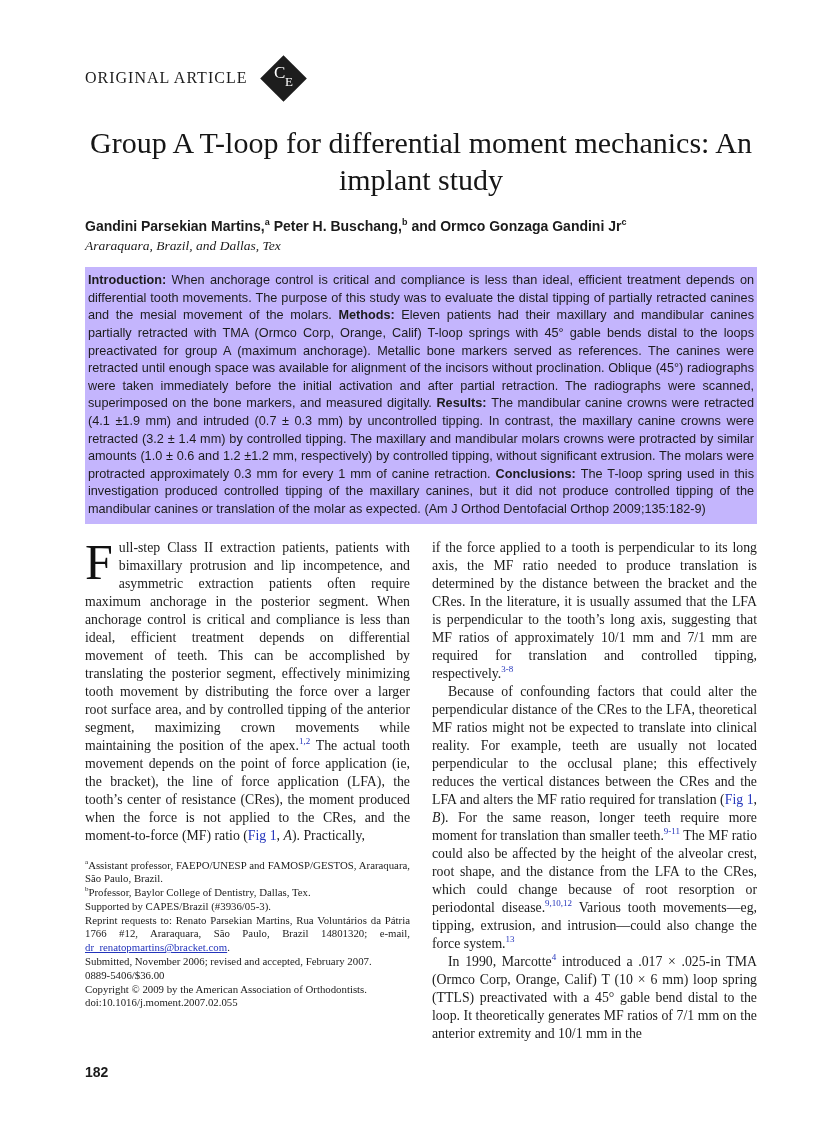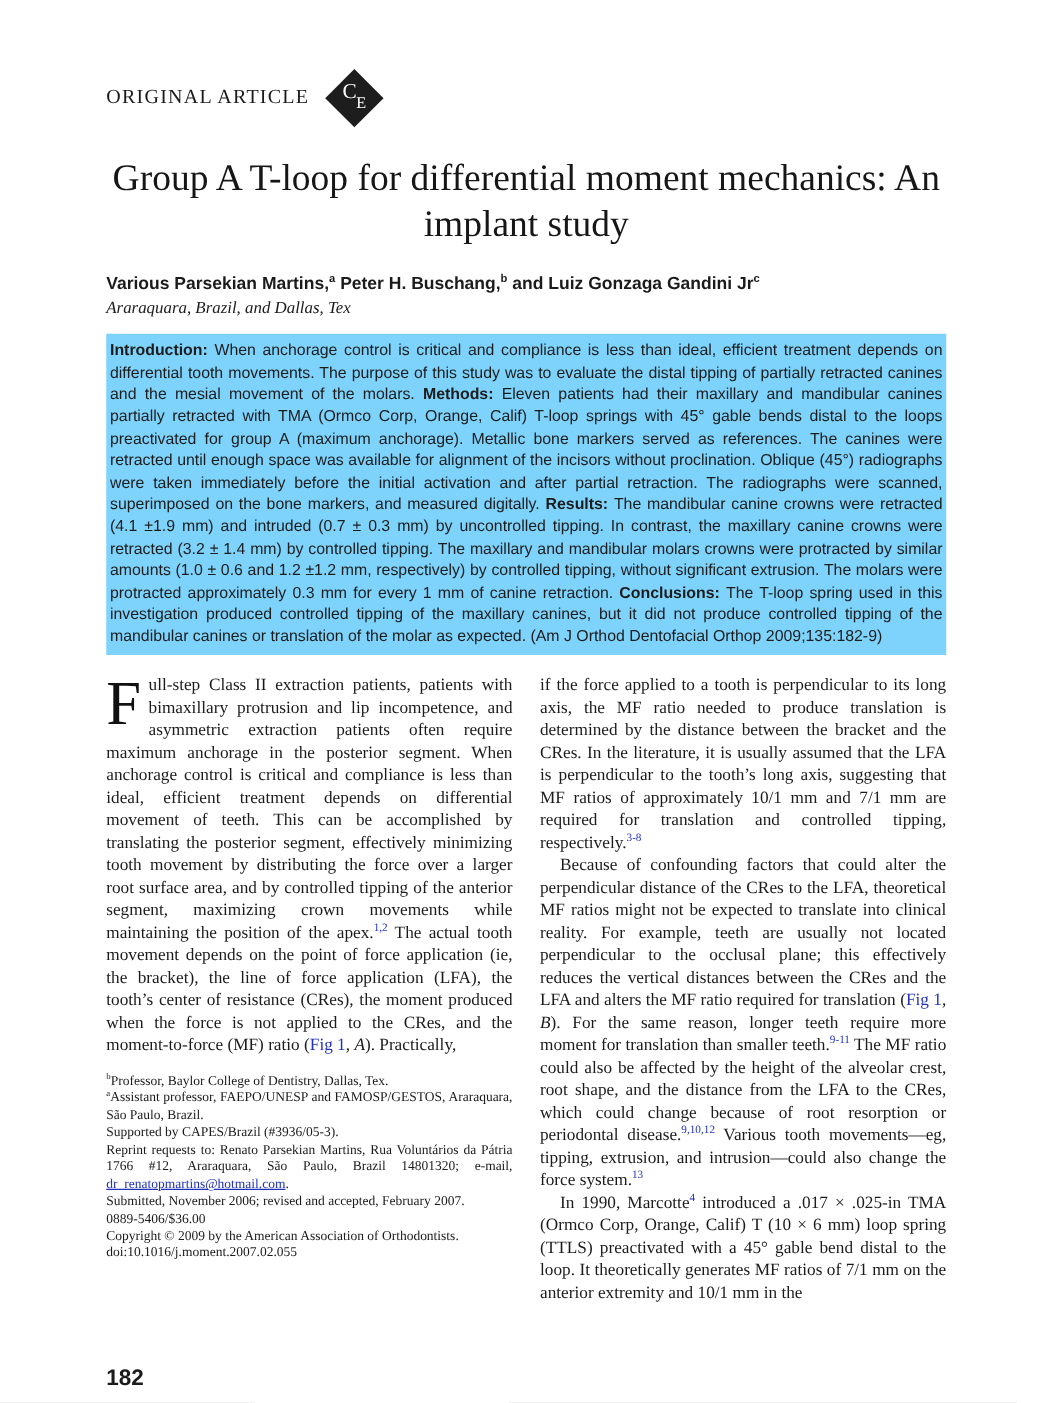--- a/index.html
+++ b/index.html
@@ -16,74 +16,74 @@
     transform:rotate(45deg);margin-left:20px;position:relative;flex:0 0 auto;}
   .ce-inner{position:absolute;inset:0;transform:rotate(-45deg);color:#fff;
     font-family:"Liberation Serif",serif;}
   .ce-c{position:absolute;left:7px;top:1px;font-size:17px;}
   .ce-e{position:absolute;left:18px;top:12px;font-size:13px;}
   .title{font-size:30px;font-weight:400;line-height:1.22;margin:24px 0 0 0;color:#161616;text-align:center;}
   .authors{margin:20px 0 0;font-family:"Liberation Sans",sans-serif;font-weight:700;font-size:14px;}
   .authors sup{font-size:9px;}
   .location{margin:4px 0 0;font-style:italic;font-size:13.5px;}
   
-  .abstract{margin-top:13px;background:#7dd3fc;padding:5px 3px;}
+  .abstract{margin-top:13px;background:#c4b5fd;padding:5px 3px;}
   .abstract p{margin:0;font-family:"Liberation Sans",sans-serif;font-size:12.7px;
     line-height:17.6px;text-align:justify;color:#1c1c1c;}
   
   .columns{display:flex;gap:22px;margin-top:15px;}
   .col{flex:1;min-width:0;}
   .body-par{font-size:13.8px;line-height:18px;text-align:justify;margin:0;}
   .body-par.indent{text-indent:16px;}
   .dropcap{float:left;font-size:50px;line-height:40px;padding:3px 6px 0 0;color:#111;}
   sup{font-size:0.65em;line-height:0;}
   .link{color:#2233bb;}
   .u{text-decoration:underline;}
   
   .footnotes{margin-top:14px;font-size:10.8px;line-height:13.8px;text-align:justify;}
   .fn{margin:0;}
-  .page-number{position:absolute;left:85px;top:1092px;
-    font-family:"Liberation Sans",sans-serif;font-weight:700;font-size:18px;}
+  .page-number{position:absolute;left:85px;top:1064px;
+    font-family:"Liberation Sans",sans-serif;font-weight:700;font-size:14px;}
 </style>
 </head>
 <body>
 
 <div class="page">
 
   <div class="eyebrow-row">
     <span class="eyebrow">ORIGINAL ARTICLE</span>
     <span class="ce-diamond">
       <span class="ce-inner">
         <span class="ce-c">C</span>
         <span class="ce-e">E</span>
       </span>
     </span>
   </div>
 
   <h1 class="title">Group A T-loop for differential moment mechanics: An implant study</h1>
 
-  <p class="authors"><span>Various Parsekian Martins,</span><sup>a</sup><span> Peter H. Buschang,</span><sup>b</sup><span> and Luiz Gonzaga Gandini Jr</span><sup>c</sup></p>
+  <p class="authors"><span>Gandini Parsekian Martins,</span><sup>a</sup><span> Peter H. Buschang,</span><sup>b</sup><span> and Ormco Gonzaga Gandini Jr</span><sup>c</sup></p>
   <p class="location">Araraquara, Brazil, and Dallas, Tex</p>
 
   <section class="abstract">
     <p><b>Introduction: </b><span>When anchorage control is critical and compliance is less than ideal, efficient treatment depends on differential tooth movements. The purpose of this study was to evaluate the distal tipping of partially retracted canines and the mesial movement of the molars. </span><b>Methods: </b><span>Eleven patients had their maxillary and mandibular canines partially retracted with TMA (Ormco Corp, Orange, Calif) T-loop springs with 45° gable bends distal to the loops preactivated for group A (maximum anchorage). Metallic bone markers served as references. The canines were retracted until enough space was available for alignment of the incisors without proclination. Oblique (45°) radiographs were taken immediately before the initial activation and after partial retraction. The radiographs were scanned, superimposed on the bone markers, and measured digitally. </span><b>Results: </b><span>The mandibular canine crowns were retracted (4.1 ±1.9 mm) and intruded (0.7 ± 0.3 mm) by uncontrolled tipping. In contrast, the maxillary canine crowns were retracted (3.2 ± 1.4 mm) by controlled tipping. The maxillary and mandibular molars crowns were protracted by similar amounts (1.0 ± 0.6 and 1.2 ±1.2 mm, respectively) by controlled tipping, without significant extrusion. The molars were protracted approximately 0.3 mm for every 1 mm of canine retraction. </span><b>Conclusions: </b><span>The T-loop spring used in this investigation produced controlled tipping of the maxillary canines, but it did not produce controlled tipping of the mandibular canines or translation of the molar as expected. </span><span>(Am J Orthod Dentofacial Orthop 2009;135:182-9)</span></p>
   </section>
 
   <div class="columns">
 
     <div class="col">
       <p class="body-par">
         <span class="dropcap">F</span><span><span>ull-step Class II extraction patients, patients with bimaxillary protrusion and lip incompetence, and asymmetric extraction patients often require maximum anchorage in the posterior segment. When anchorage control is critical and compliance is less than ideal, efficient treatment depends on differential movement of teeth. This can be accomplished by translating the posterior segment, effectively minimizing tooth movement by distributing the force over a larger root surface area, and by controlled tipping of the anterior segment, maximizing crown movements while maintaining the position of the apex.</span><sup class="link">1,2</sup><span> The actual tooth movement depends on the point of force application (ie, the bracket), the line of force application (LFA), the tooth’s center of resistance (CRes), the moment produced when the force is not applied to the CRes, and the moment-to-force (MF) ratio (</span><span class="link">Fig 1</span><span>, </span><i>A</i><span>). Practically,</span></span>
       </p>
 
       <div class="footnotes">
+        <p class="fn"><sup>a</sup><span>Assistant professor, FAEPO/UNESP and FAMOSP/GESTOS, Araraquara, São Paulo, Brazil.</span></p>
         <p class="fn"><sup>b</sup><span>Professor, Baylor College of Dentistry, Dallas, Tex.</span></p>
-        <p class="fn"><sup>a</sup><span>Assistant professor, FAEPO/UNESP and FAMOSP/GESTOS, Araraquara, São Paulo, Brazil.</span></p>
         <p class="fn"><span>Supported by CAPES/Brazil (#3936/05-3).</span></p>
-        <p class="fn"><span>Reprint requests to: Renato Parsekian Martins, Rua Voluntários da Pátria 1766 #12, Araraquara, São Paulo, Brazil 14801320; e-mail, </span><span class="link u">dr_renatopmartins@hotmail.com</span><span>.</span></p>
+        <p class="fn"><span>Reprint requests to: Renato Parsekian Martins, Rua Voluntários da Pátria 1766 #12, Araraquara, São Paulo, Brazil 14801320; e-mail, </span><span class="link u">dr_renatopmartins@bracket.com</span><span>.</span></p>
         <p class="fn"><span>Submitted, November 2006; revised and accepted, February 2007.</span></p>
         <p class="fn"><span>0889-5406/$36.00</span></p>
         <p class="fn"><span>Copyright © 2009 by the American Association of Orthodontists.</span></p>
         <p class="fn"><span>doi:10.1016/j.moment.2007.02.055</span></p>
       </div>
     </div>
 
     <div class="col">
       <p class="body-par"><span>if the force applied to a tooth is perpendicular to its long axis, the MF ratio needed to produce translation is determined by the distance between the bracket and the CRes. In the literature, it is usually assumed that the LFA is perpendicular to the tooth’s long axis, suggesting that MF ratios of approximately 10/1 mm and 7/1 mm are required for translation and controlled tipping, respectively.</span><sup class="link">3-8</sup></p>
       <p class="body-par indent"><span>Because of confounding factors that could alter the perpendicular distance of the CRes to the LFA, theoretical MF ratios might not be expected to translate into clinical reality. For example, teeth are usually not located perpendicular to the occlusal plane; this effectively reduces the vertical distances between the CRes and the LFA and alters the MF ratio required for translation (</span><span class="link">Fig 1</span><span>, </span><i>B</i><span>). For the same reason, longer teeth require more moment for translation than smaller teeth.</span><sup class="link">9-11</sup><span> The MF ratio could also be affected by the height of the alveolar crest, root shape, and the distance from the LFA to the CRes, which could change because of root resorption or periodontal disease.</span><sup class="link">9,10,12</sup><span> Various tooth movements—eg, tipping, extrusion, and intrusion—could also change the force system.</span><sup class="link">13</sup></p>

